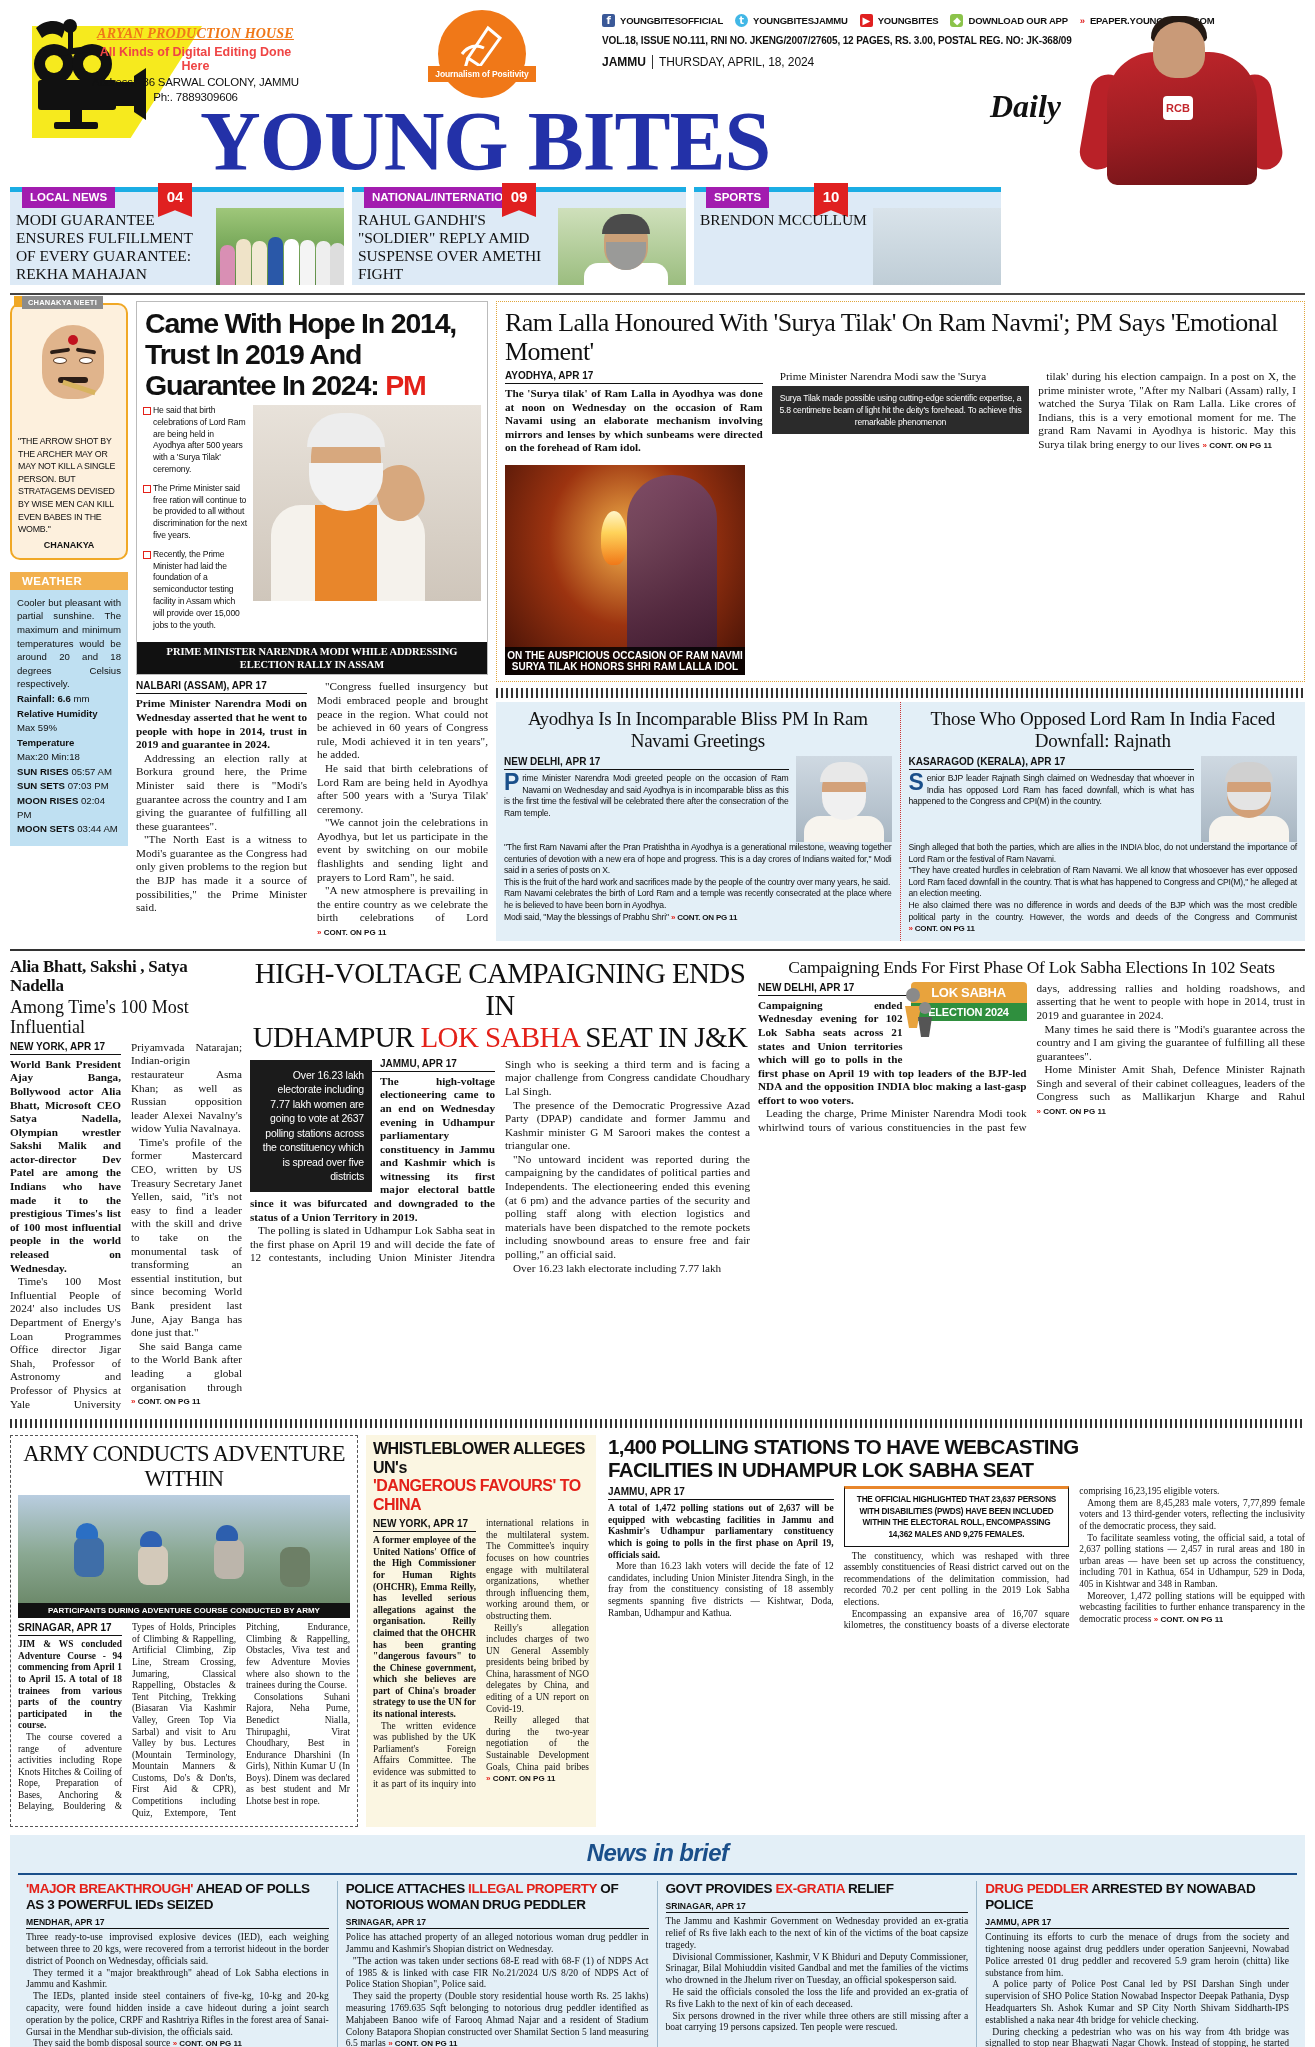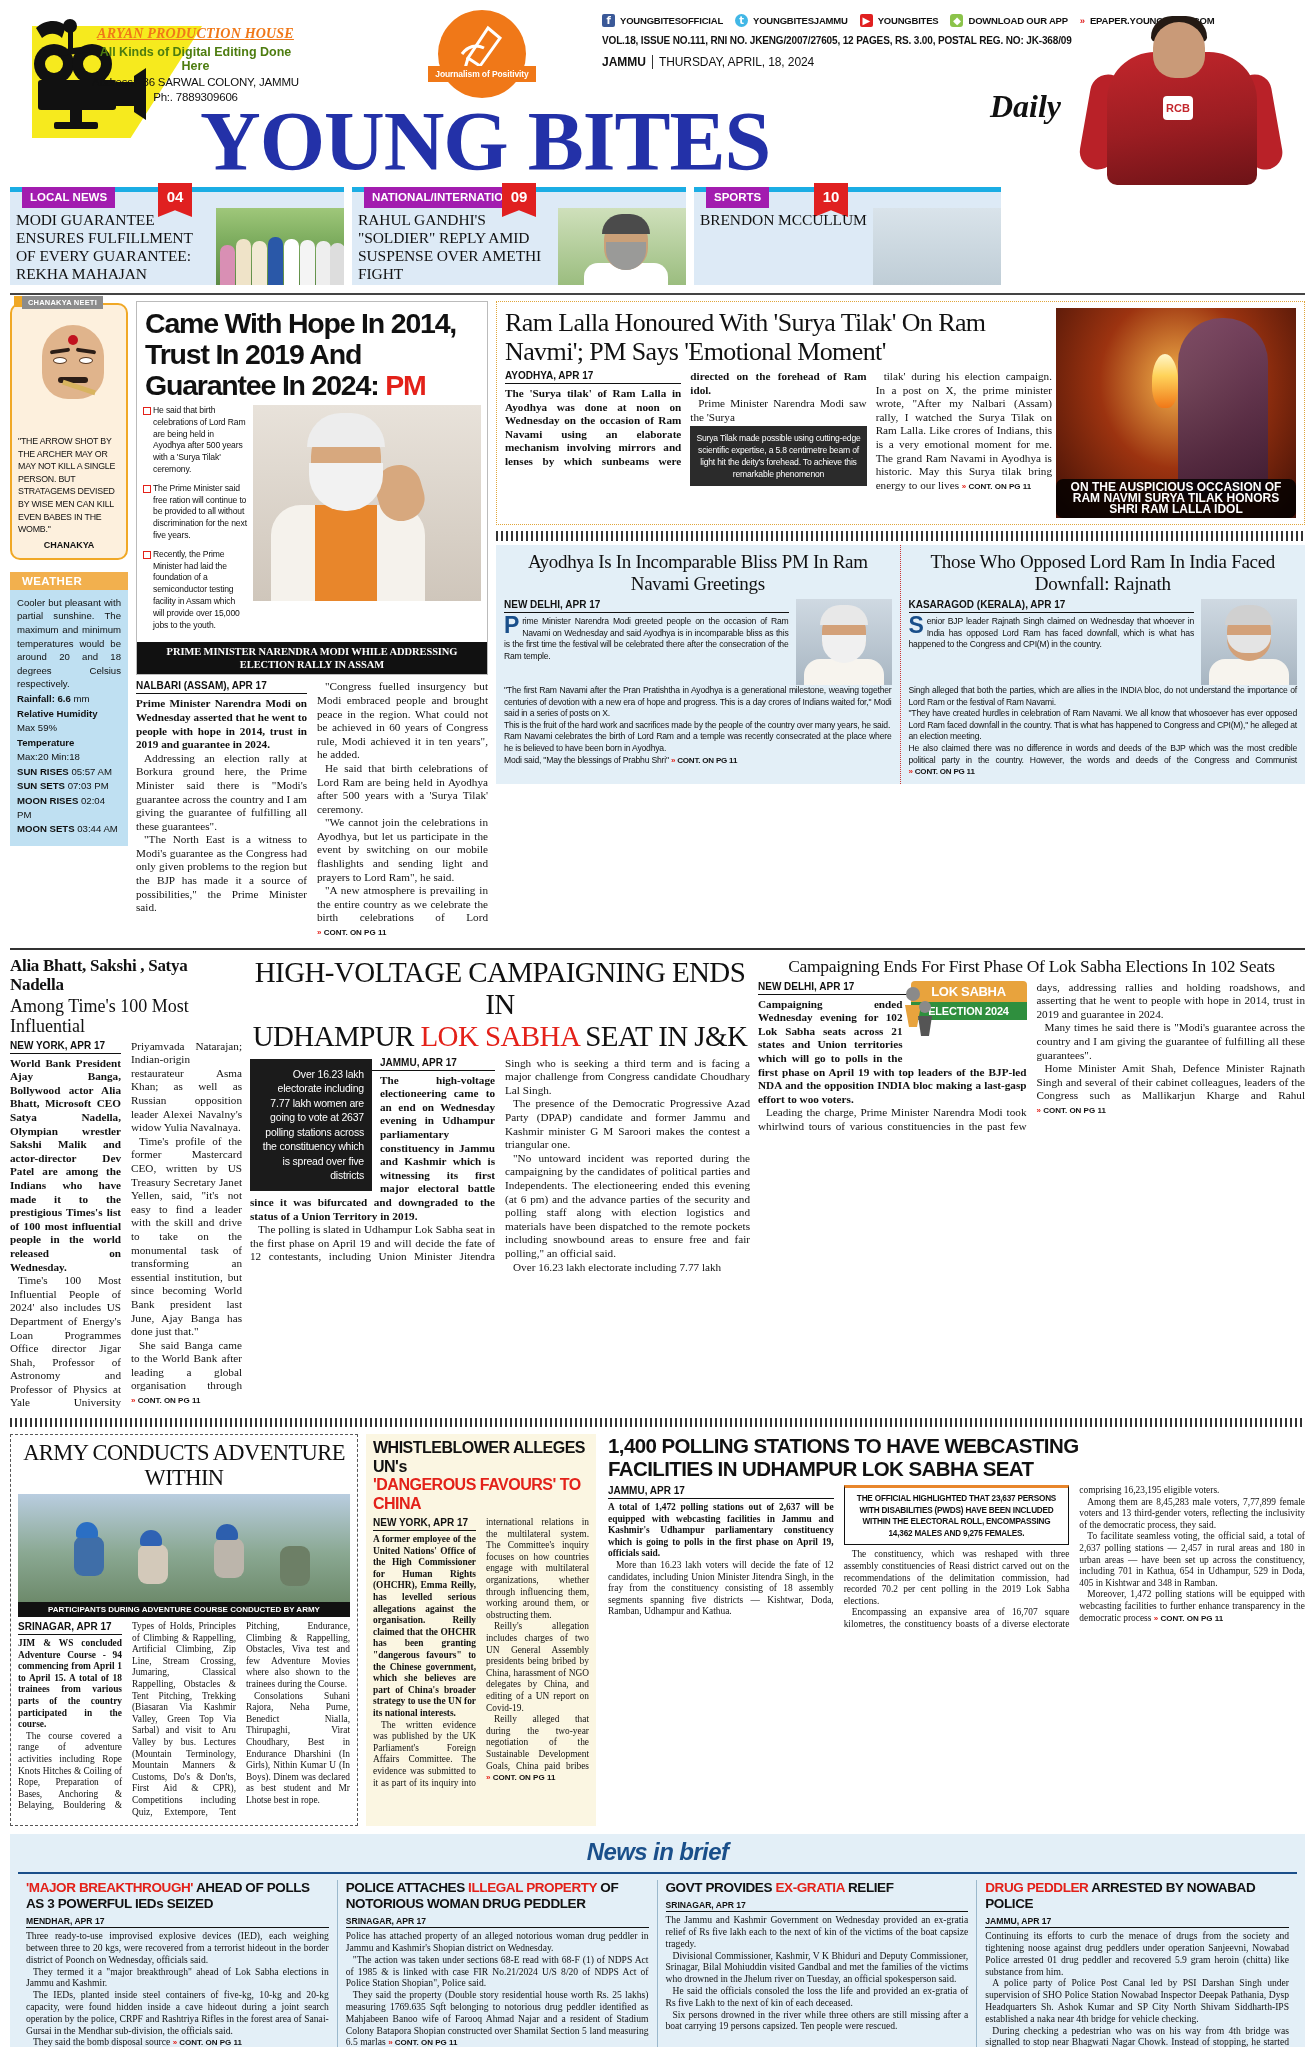--- a/index.html
+++ b/index.html
@@ -25,21 +25,21 @@
     position: absolute; left: 8px; top: 8px; width: 130px; height: 125px;
   }
   .ad-text { position: absolute; left: 78px; top: 18px; width: 215px; text-align: center; }
   .ad-title {
     font-family: "Liberation Serif", serif;
     font-weight: bold; font-style: italic; font-size: 14px; color: #f07818;
     text-decoration: underline; letter-spacing: .2px;
   }
   .ad-sub {
     font-family: "Liberation Sans", sans-serif;
-    font-weight: bold; font-size: 12.5px; color: #4d7c0f; margin-top: 3px;
+    font-weight: bold; font-size: 12.5px; color: #ef4444; margin-top: 3px;
   }
   .ad-addr, .ad-ph {
     font-family: "Liberation Sans", sans-serif;
     font-size: 11.5px; color: #111; margin-top: 3px; letter-spacing: -.2px;
   }
 
   .logo-circle {
     position: absolute; left: 428px; top: 10px; width: 88px; height: 88px;
     border-radius: 50%; background: #f07818;
   }
@@ -260,21 +260,21 @@
   .bodytext p { margin-bottom: 0; text-indent: 8px; }
   .bodytext p.first { text-indent: 0; font-weight: bold; }
   .cont {
     font-family: "Liberation Sans", sans-serif; font-weight: bold; font-size: 8px;
     white-space: nowrap;
   }
   .cont::before { content: "\00BB  "; color: #e32119; }
 
   
   .right-col { flex: 1; }
-  .ram-box { border: 1.5px dotted #e0a53a; padding: 6px 8px; display: flex; gap: 4px; }
+  .ram-box { border: 1.5px dotted #e0a53a; padding: 6px 8px; display: flex; gap: 10px; flex-direction: column; }
   .ram-left { flex: 1; }
   .ram-hd {
     font-family: "Liberation Serif", serif; font-size: 26px; line-height: 29px;
     letter-spacing: -.6px; margin-bottom: 4px;
   }
   .ram-cols { column-count: 3; column-gap: 9px; }
   .pullquote {
     background: #2b2b2b; color: #fff; font-family: "Liberation Sans", sans-serif;
     font-size: 8.6px; line-height: 12px; padding: 6px; text-align: center;
     letter-spacing: -.2px; break-inside: avoid; margin: 2px 0;
@@ -288,22 +288,22 @@
     background: linear-gradient(#fff6c9, #ffd35a 40%, #f07818 100%);
     border-radius: 50% 50% 40% 40%; filter: blur(.4px);
   }
   .ram-idol {
     position: absolute; right: 28px; top: 10px; width: 90px; height: 180px;
     background: linear-gradient(160deg,#7a4a6b,#3b1b33); border-radius: 44px 44px 8px 8px;
     opacity: .92;
   }
   .ram-cap {
     position: absolute; left: 0; right: 0; bottom: 0; background: rgba(0,0,0,.82); color: #fff;
-    font-family: "Liberation Sans", sans-serif; font-weight: bold; font-size: 12px;
-    line-height: 11px; text-align: center; padding: 3px 2px; border-radius: 7px;
+    font-family: "Liberation Sans", sans-serif; font-weight: bold; font-size: 10px;
+    line-height: 11px; text-align: center; padding: 3px 2px;
   }
 
   .dashline { height: 10px; margin: 6px 0 4px;
     background: repeating-linear-gradient(90deg,#333 0 2px,transparent 2px 5px);
     background-size: 5px 10px; background-position: 0 0; background-repeat: repeat-x; }
 
   .two-stories { display: flex; gap: 0; }
   .ts { background: #e3eff7; padding: 6px 8px; }
   .ts1 { width: 50%; border-right: 1.5px dotted #cc3333; }
   .ts2 { width: 50%; }

